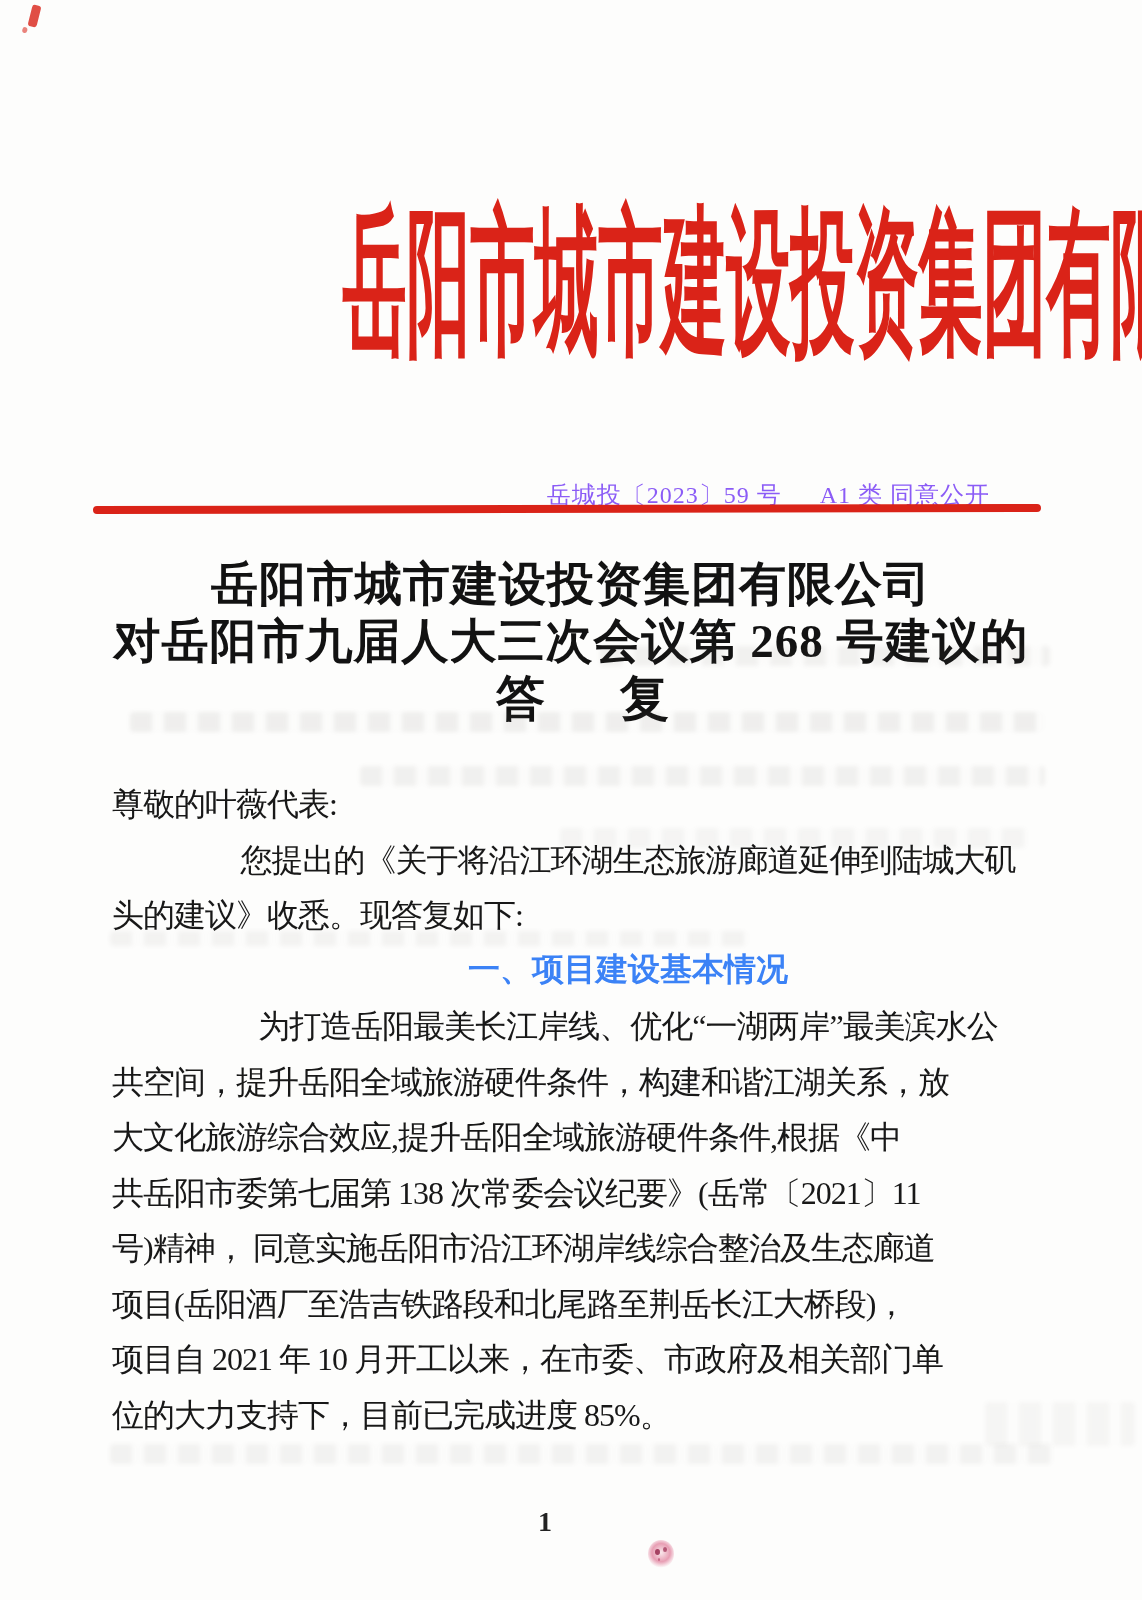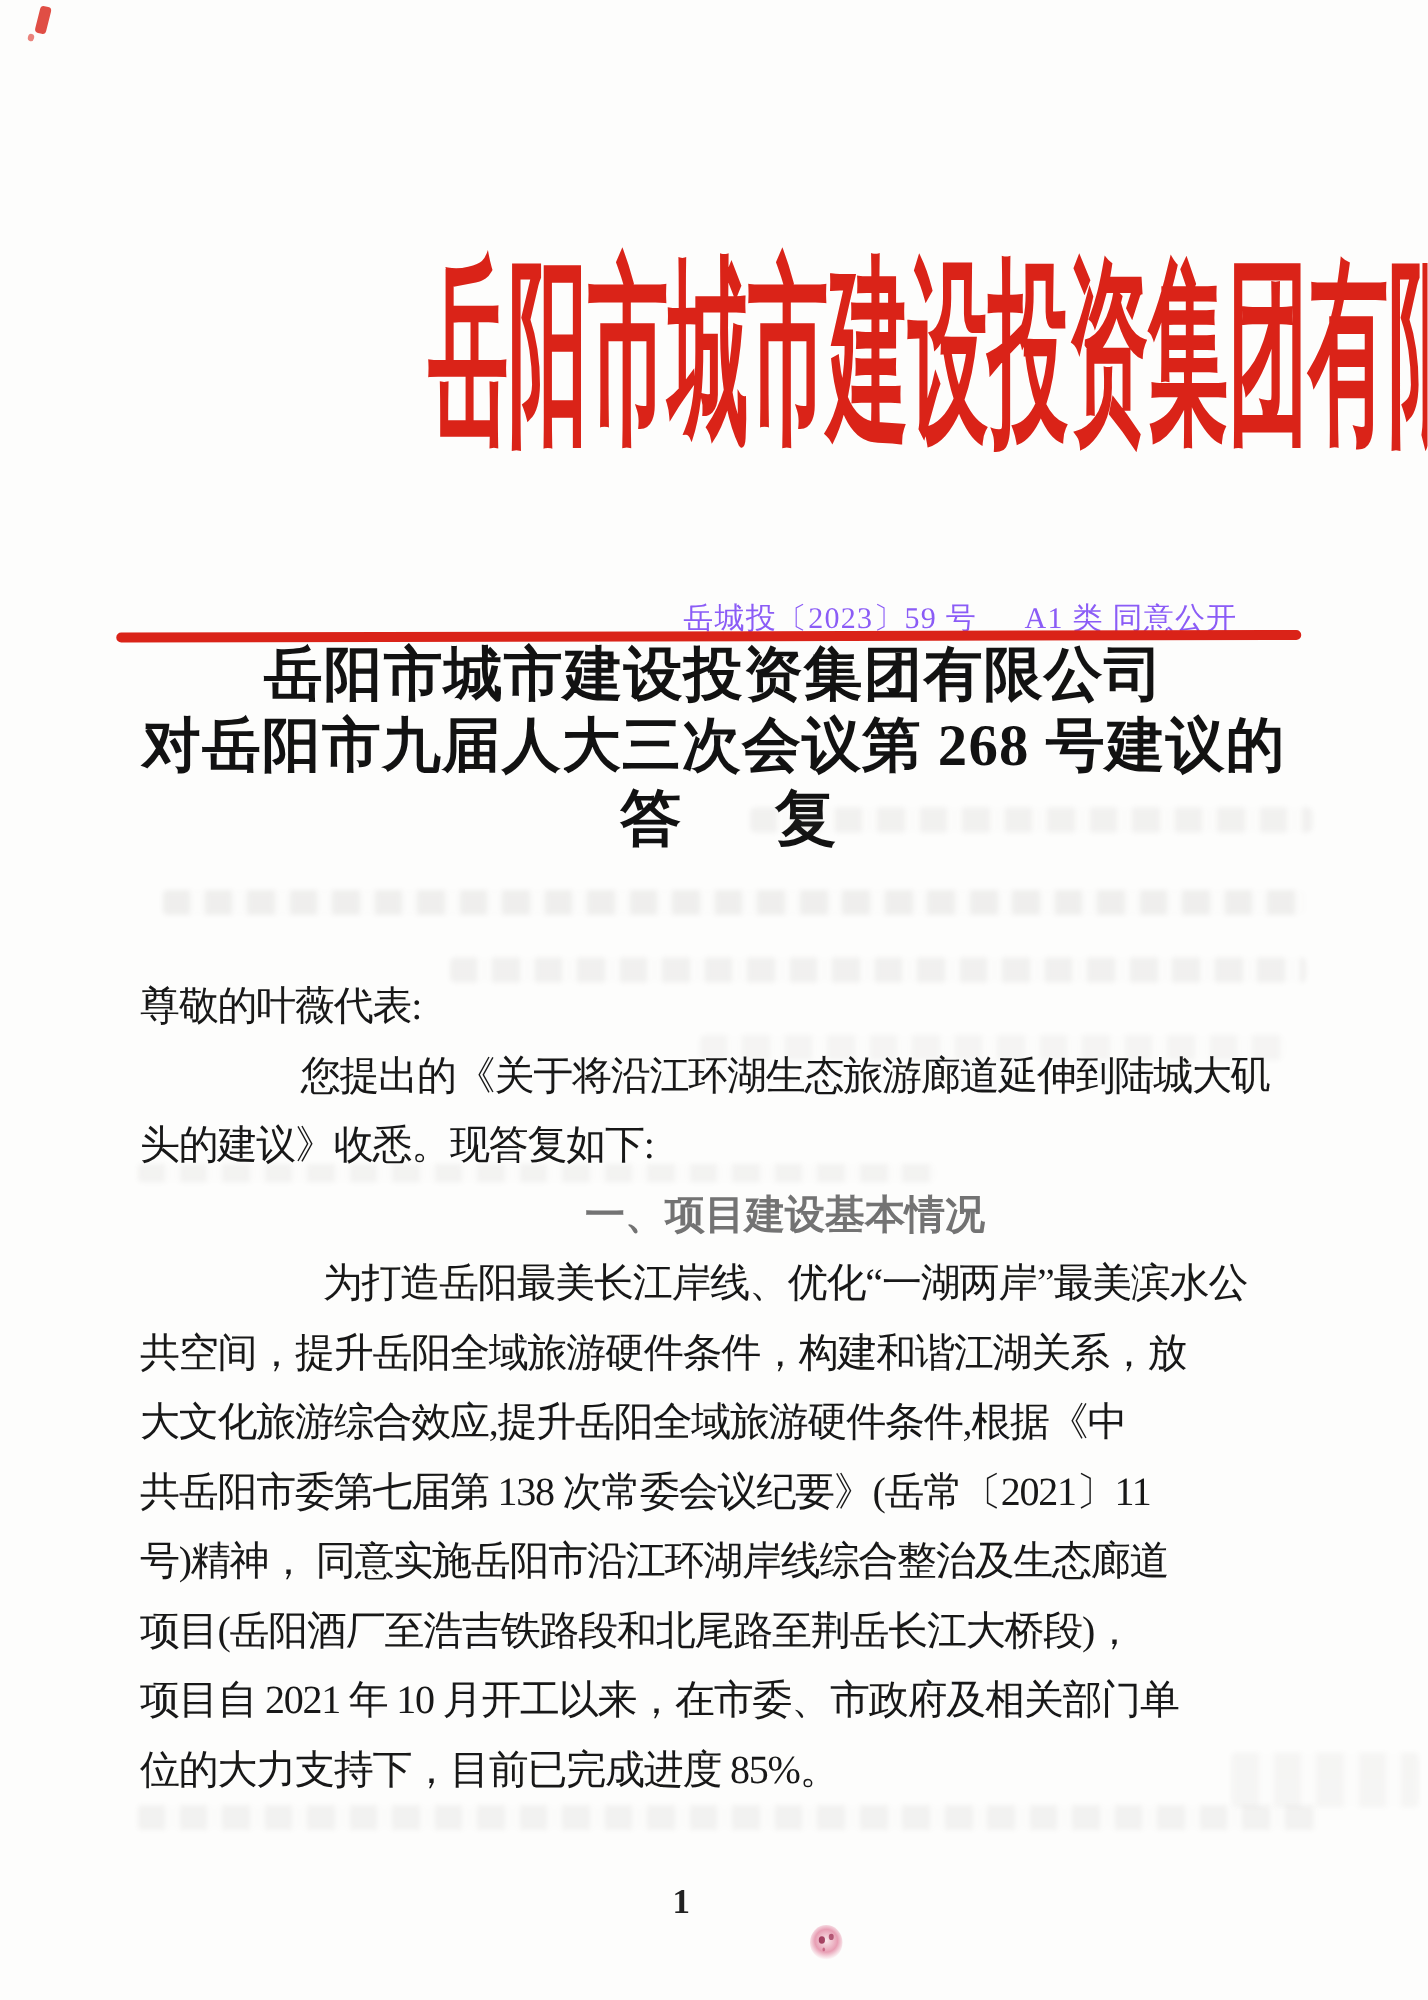--- a/index.html
+++ b/index.html
@@ -38,37 +38,37 @@
   .docnum .gap { display:inline-block; width:38px; }
 
   
   .red-rule {
     position:absolute; left:93px; top:505px; width:948px; height:8px;
     background:var(--red); border-radius:4px; transform:rotate(-0.12deg);
   }
 
   
   .doc-title {
-    position:absolute; top:512px; left:0; width:100%;
+    position:absolute; top:556px; left:0; width:100%;
     text-align:center; font-weight:700; letter-spacing:1px;
     font-size:47px; line-height:57px; color:#121212;
   }
   .doc-title .line3 { display:flex; justify-content:center; gap:74px;
     transform:translateX(12px); font-size:49px; }
 
   
   .body-block { position:absolute; left:112px; top:777px; width:960px; }
   .body-block .line {
     font-size:32px; line-height:55.5px; letter-spacing:-1px;
     white-space:nowrap; color:#181818;
   }
   .body-block .line.indent { padding-left:72px;text-align:center; }
   .body-block .line.heading {
-    font-family:Liberation Serif, serif;
-    font-weight:700; letter-spacing:0; color:#737373;
+    font-family:Liberation Mono, monospace;
+    font-weight:700; letter-spacing:0; color:#3b82f6;
   }
 
   
   .pagenum { position:absolute; left:538px; top:1506px;
     font-size:28px; font-weight:700; color:#222; }
 
   
   .smudge { position:absolute; left:648px; top:1540px; width:26px; height:28px;
     border-radius:50%;
     background:radial-gradient(circle at 50% 45%,

